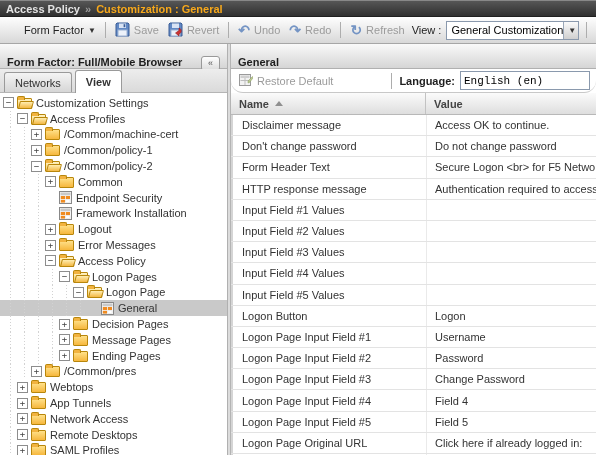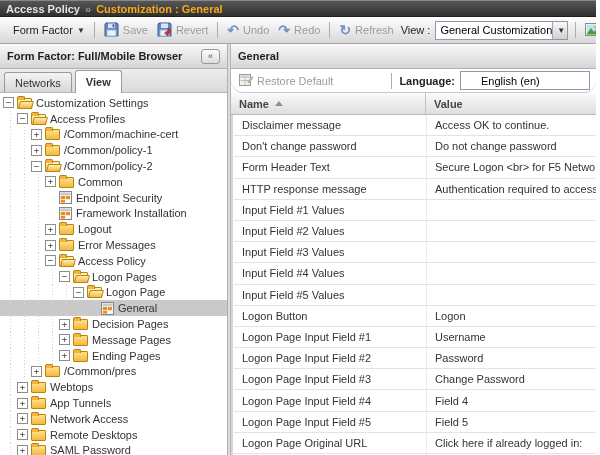--- a/index.html
+++ b/index.html
@@ -9,41 +9,41 @@
 
   
   .breadcrumb { height:16px; flex:none; background:linear-gradient(var(--breadcrumb-bg-top,#565656),var(--breadcrumb-bg-bottom,#303030));
     display:flex; align-items:center; padding:0 6px; gap:5px; border-bottom:1px solid #1f1f1f; }
   .bc-section { color:#e4e4e4; font-weight:bold; cursor:pointer; }
   .bc-sep { color:#9a9a9a; font-weight:bold; }
   .bc-path { color:var(--breadcrumb-highlight,#f7a81b); font-weight:bold; }
 
   
   .toolbar { height:27px; flex:none; background:linear-gradient(#fefefe,#d8d8d8); border-bottom:1px solid #a6a6a6;
-    display:flex; align-items:center; padding:0 11px; gap:5px; white-space:nowrap; overflow:hidden; }
+    display:flex; align-items:center; padding:0 22px; gap:5px; white-space:nowrap; overflow:hidden; }
   .tb-sep { width:1px; height:16px; background:#adadad; margin:0 2px; flex:none; }
   .tb-item { display:flex; align-items:center; gap:4px; color:#222; background:none; border:none; font:inherit; cursor:pointer; padding:0 2px; flex:none; }
   .tb-item.disabled { color:var(--disabled-text,#9b9b9b); cursor:default; }
   .caret { font-size:8px; color:#333; }
   .glyph-ico { font-size:14px; line-height:12px; font-weight:bold; color:#7494c4; }
   .view-label { color:#222; flex:none; }
   .selectbox { display:inline-flex; align-items:center; height:19px; background:#fff; border:1px solid #8a99ad; flex:none; overflow:hidden; }
   .view-select { width:133px; justify-content:space-between; padding-left:4px; cursor:pointer; }
   .select-btn { width:17px; height:17px; flex:none; background:linear-gradient(#fafafa,#cfcfcf); border-left:1px solid #9aa7b8;
     display:flex; align-items:center; justify-content:center; font-size:8px; color:#333; }
-  .lang-select { width:130px; padding-left:20px; cursor:pointer; }
+  .lang-select { width:130px; padding-left:3px; cursor:pointer;font-family:Liberation Mono, monospace; }
 
   
   .panels { flex:1; display:flex; min-height:0; }
   .left-panel { width:228px; flex:none; display:flex; flex-direction:column; background:#fff; border-right:1px solid #b0b0b0; }
   .divider { width:3px; flex:none; background:#dcdcdc; border-right:1px solid #b4b4b4; }
   .right-panel { flex:1; display:flex; flex-direction:column; min-width:0; background:#fff; }
 
   .panel-header { height:22px; flex:none; background:linear-gradient(#f9f9f9,#d5d5d5); border-bottom:1px solid #b0b0b0;
-    display:flex; align-items:center; padding:12px 7px; font-weight:bold; color:#1e1e1e; }
+    display:flex; align-items:flex-start; padding:12px 7px; font-weight:bold; color:#1e1e1e; }
   .collapse-btn { margin-left:auto; width:19px; height:15px; border:1px solid #999; border-radius:3px;
     background:linear-gradient(#fff,#dcdcdc); font-size:9px; color:#555; display:flex; align-items:center; justify-content:center; cursor:pointer; padding:0 0 1px 0; }
 
   
   .tabstrip { height:24px; flex:none; background:linear-gradient(#ededed,#dadada); border-bottom:1px solid #b5b5b5;
     display:flex; align-items:flex-end; padding-left:4px; gap:3px; }
   .tab { height:20px; padding:0 10px; display:flex; align-items:center; border:1px solid #9a9a9a; border-bottom:none;
     border-radius:3px 3px 0 0; background:linear-gradient(#f4f4f4,#d6d6d6); color:#333; cursor:pointer; }
   .tab.active { background:#fff; font-weight:bold; height:23px; margin-bottom:-1px; position:relative; z-index:2; }
 
@@ -363,21 +363,21 @@
           <div class="tree-row">
             <span class="guide"></span>
             <span class="expander">+</span>
             <span class="icon-folder"></span>
             <span class="tree-label">Remote Desktops</span>
           </div>
           <div class="tree-row">
             <span class="guide"></span>
             <span class="expander">+</span>
             <span class="icon-folder"></span>
-            <span class="tree-label">SAML Password</span>
+            <span class="tree-label">SAML Profiles</span>
           </div>
         </div>
     </div>
 
     <div class="divider"></div>
 
     <div class="right-panel">
       <div class="panel-header">
         <span>General</span>
       </div>

